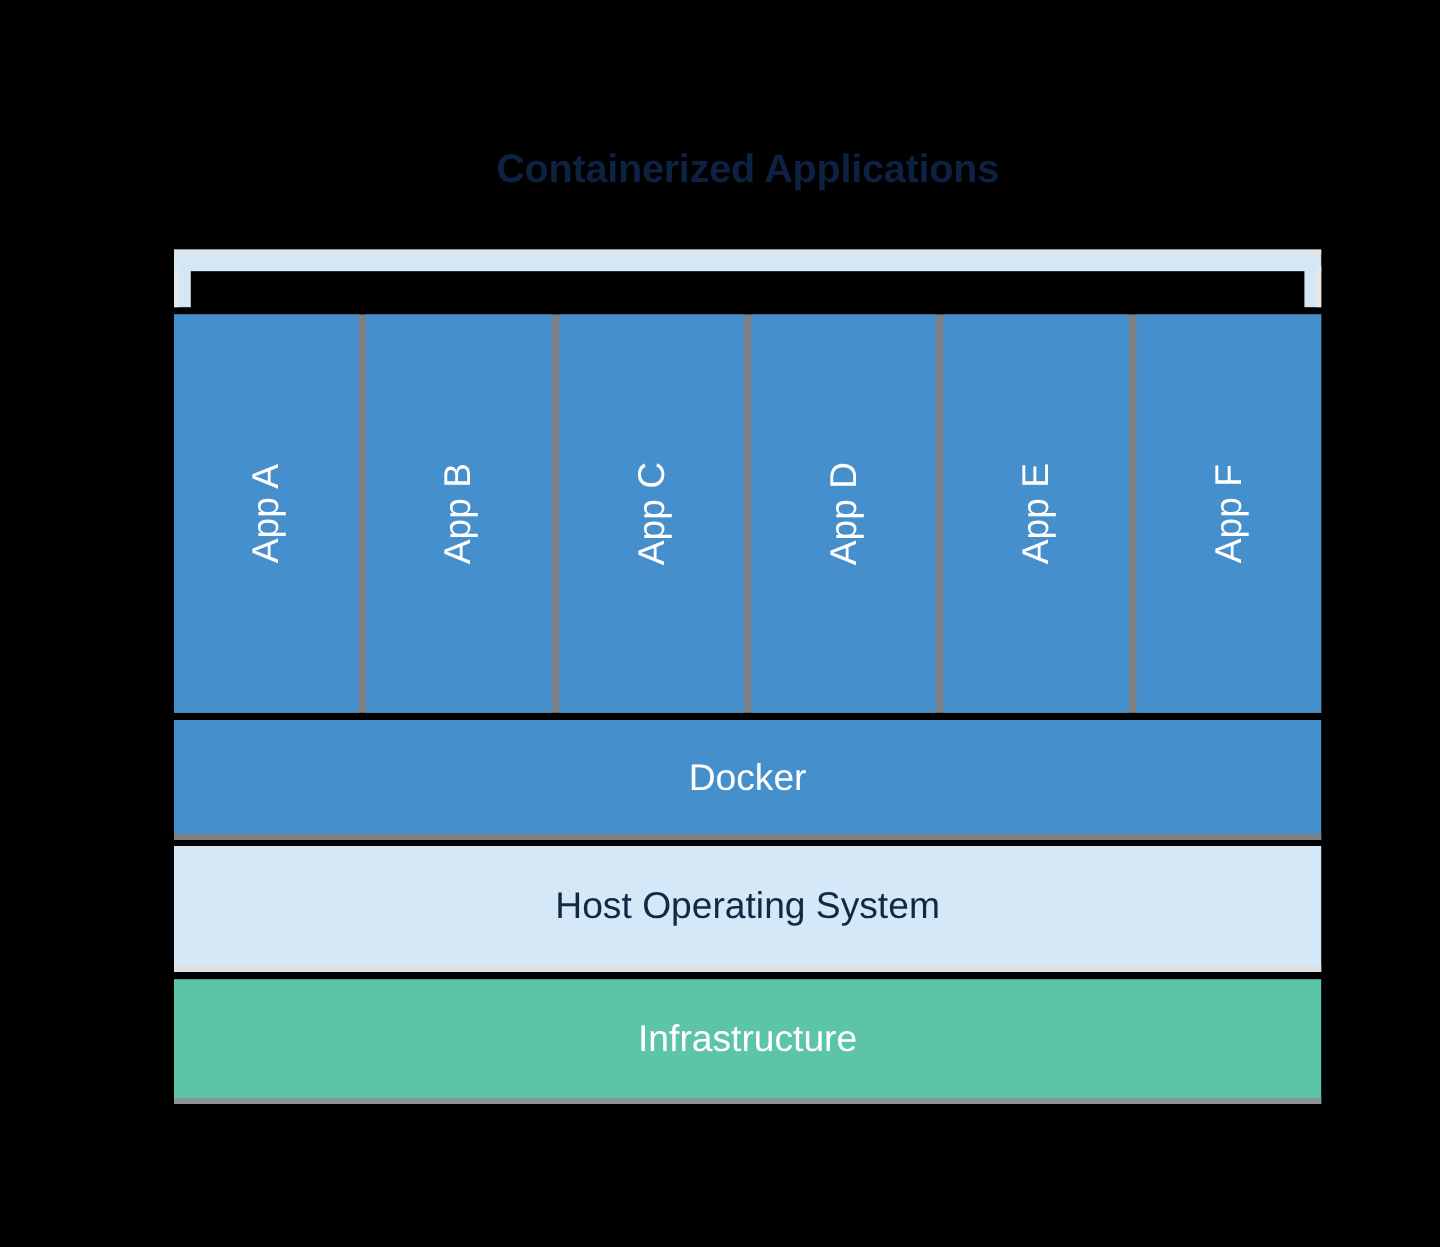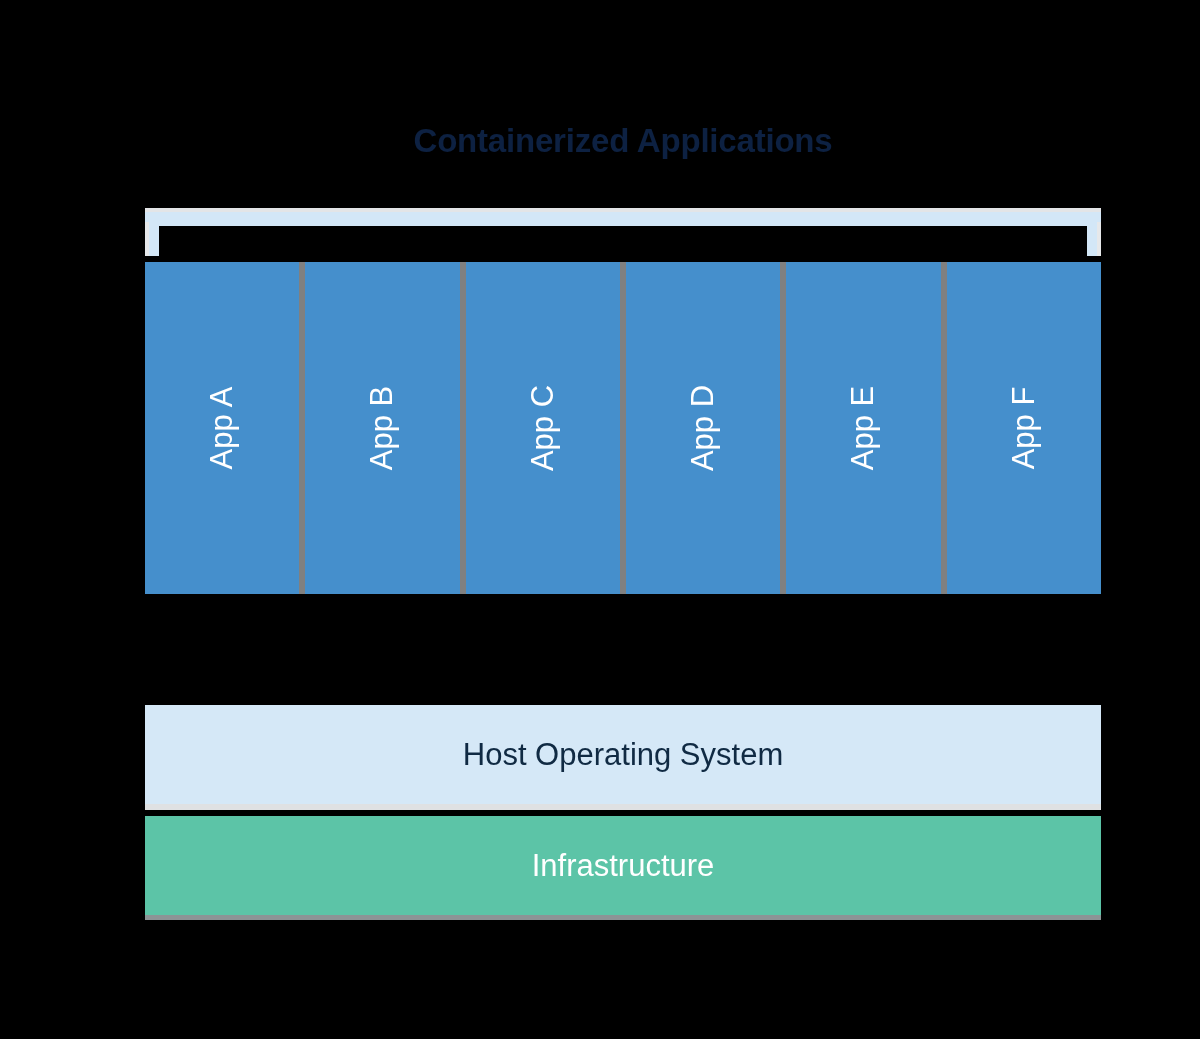--- a/index.html
+++ b/index.html
@@ -154,18 +154,19 @@
       <span class="app-label">App D</span>
     </div>
     <div class="app-box">
       <span class="app-label">App E</span>
     </div>
     <div class="app-box">
       <span class="app-label">App F</span>
     </div>
   </div>
 
+  <div class="band band-docker">Docker</div>
 
   <div class="band band-host">Host Operating System</div>
 
   <div class="band band-infra">Infrastructure</div>
 
 </div>
 
 </body></html>

